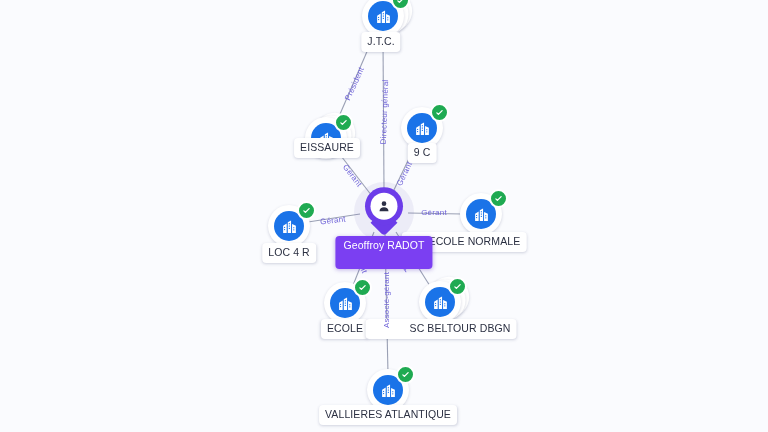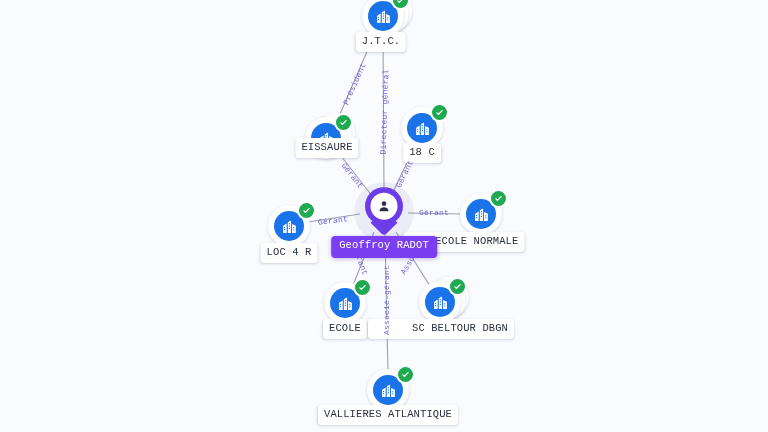--- a/index.html
+++ b/index.html
@@ -10,21 +10,20 @@
     overflow: hidden;
     background: #fafbfe;
     font-family: "Liberation Sans", sans-serif;
   }
 
   #graph-canvas {
     position: relative;
     width: 768px;
     height: 432px;
     background: #fafbfe;
-    font-family: Liberation Mono, monospace;
   }
 
   #edge-layer {
     position: absolute;
     left: 0;
     top: 0;
     width: 768px;
     height: 432px;
     pointer-events: none;
   }
@@ -154,21 +153,21 @@
     padding: 4px 6px 5px 6px;
     border-radius: 4px;
     white-space: nowrap;
     box-shadow: 0 1px 3px rgba(60, 70, 110, 0.22);
     letter-spacing: 0.1px;
   }
   .node-label.primary {
     background: #7b3ff2;
     color: #ffffff;
     font-size: 10.5px;
-    padding: 4px 8px 7px 8px;
+    padding: 4px 8px 18px 8px;
     box-shadow: 0 1px 4px rgba(90, 50, 190, 0.35);
   }
 
   .edge-label {
     position: absolute;
     color: #6f63d8;
     font-size: 8px;
     line-height: 1;
     white-space: nowrap;
     transform-origin: center center;
@@ -401,21 +400,21 @@
               <circle cx="12" cy="8" r="3.7" fill="#2b2f45"></circle>
               <path d="M4.8 20c0-4 3.3-6.2 7.2-6.2S19.2 16 19.2 20z" fill="#2b2f45"></path>
             </svg>
           </div>
         </div>
       </div>
     </div>
   <div id="label-layer">
       <div class="node-label" style="left: 381px; top: 32px;">J.T.C.</div>
       <div class="node-label" style="left: 327px; top: 138px;">EISSAURE</div>
-      <div class="node-label" style="left: 422px; top: 143px;">18 C</div>
+      <div class="node-label" style="left: 422px; top: 143px;">9 C</div>
       <div class="node-label" style="left: 289px; top: 243px;">LOC 4 R</div>
       <div class="node-label" style="left: 464px; top: 232px;">176 ECOLE NORMALE</div>
       <div class="node-label" style="left: 345px; top: 319px;">ECOLE</div>
       <div class="node-label" style="left: 441px; top: 319px; padding-left: 44px;">SC BELTOUR DBGN</div>
       <div class="node-label" style="left: 388px; top: 405px; text-align: center;">VALLIERES ATLANTIQUE</div>
       <div class="node-label primary" style="left: 384px; top: 236px; z-index: 20;">Geoffroy RADOT</div>
     </div>
   <div id="edge-label-layer">
       <div class="edge-label" style="left: 355px; top: 84px; transform: translate(-50%, -50%) rotate(-66deg);">Président</div>
       <div class="edge-label" style="left: 385px; top: 112px; transform: translate(-50%, -50%) rotate(-88deg);">Directeur général</div>

